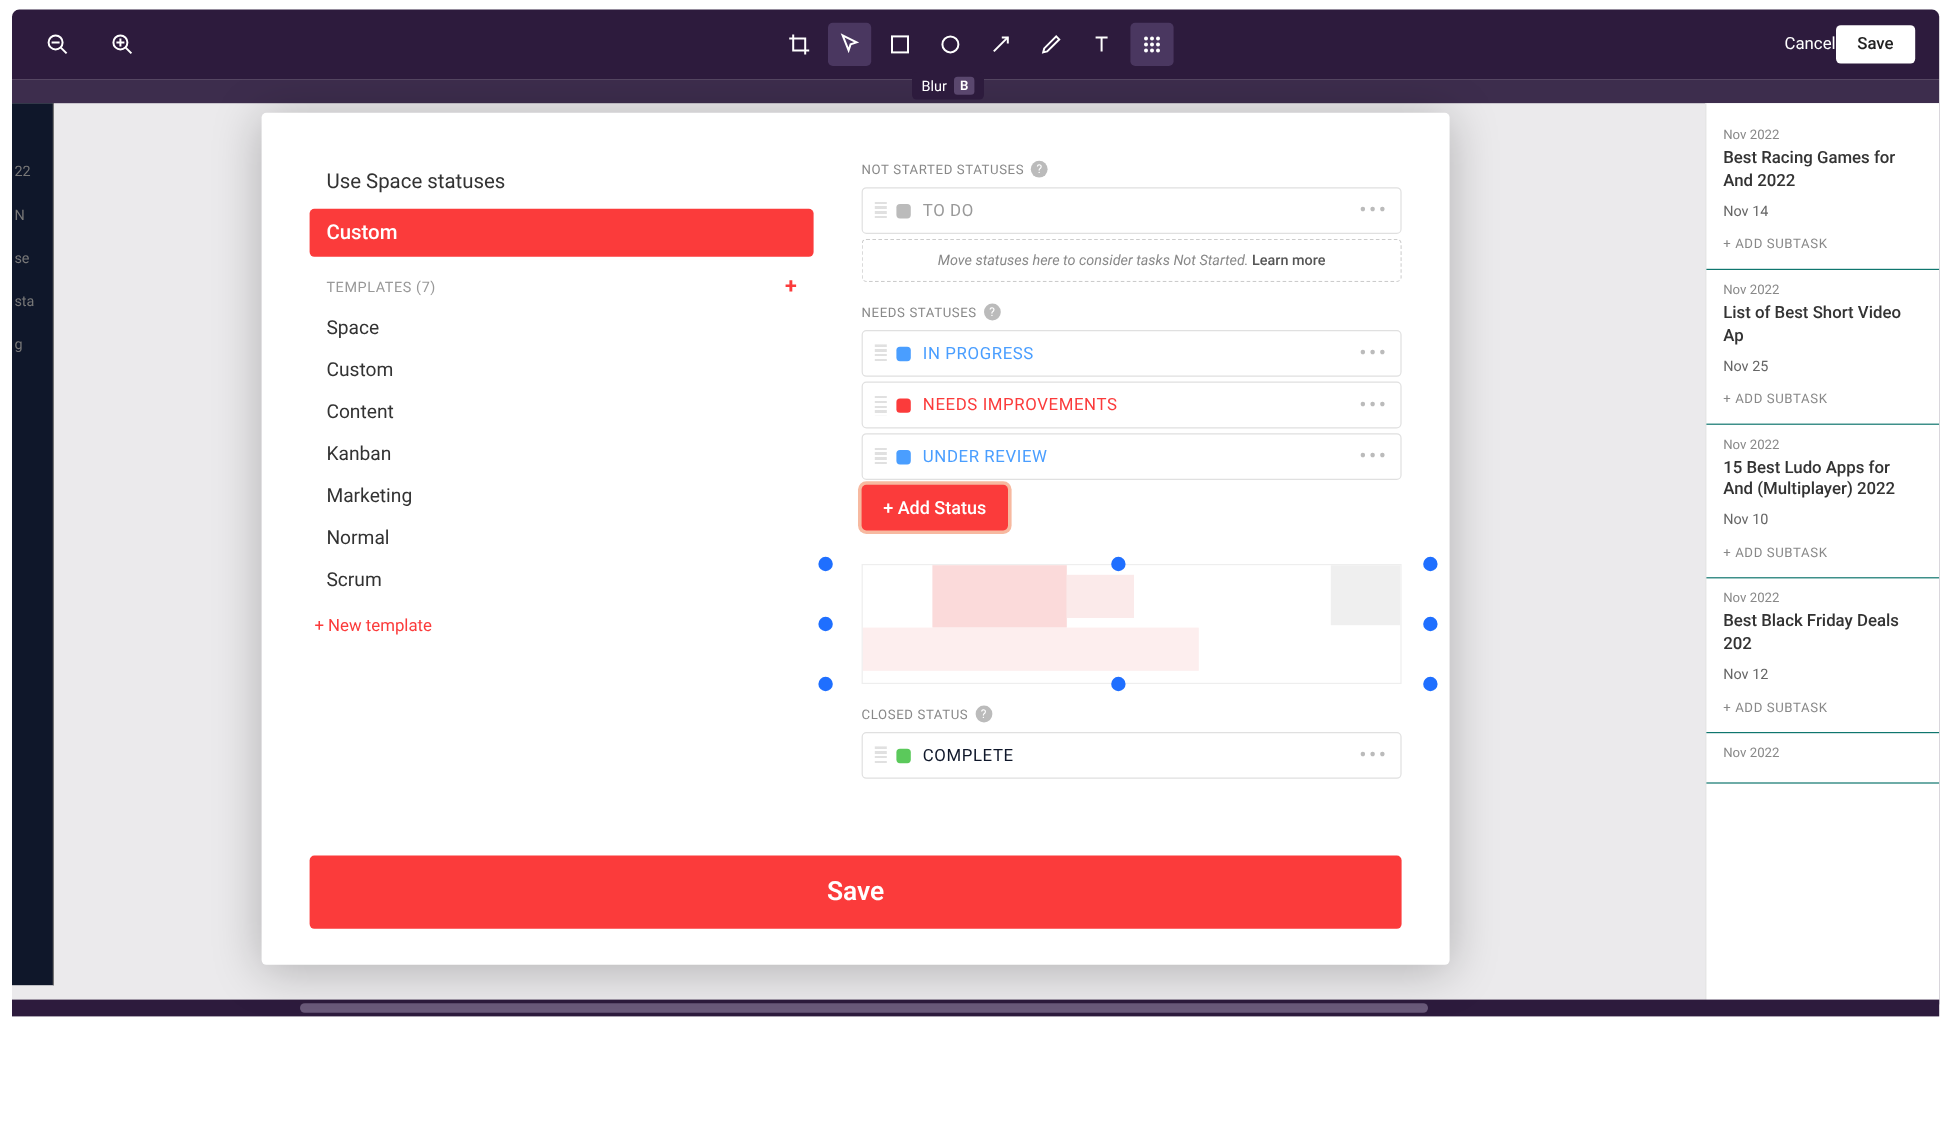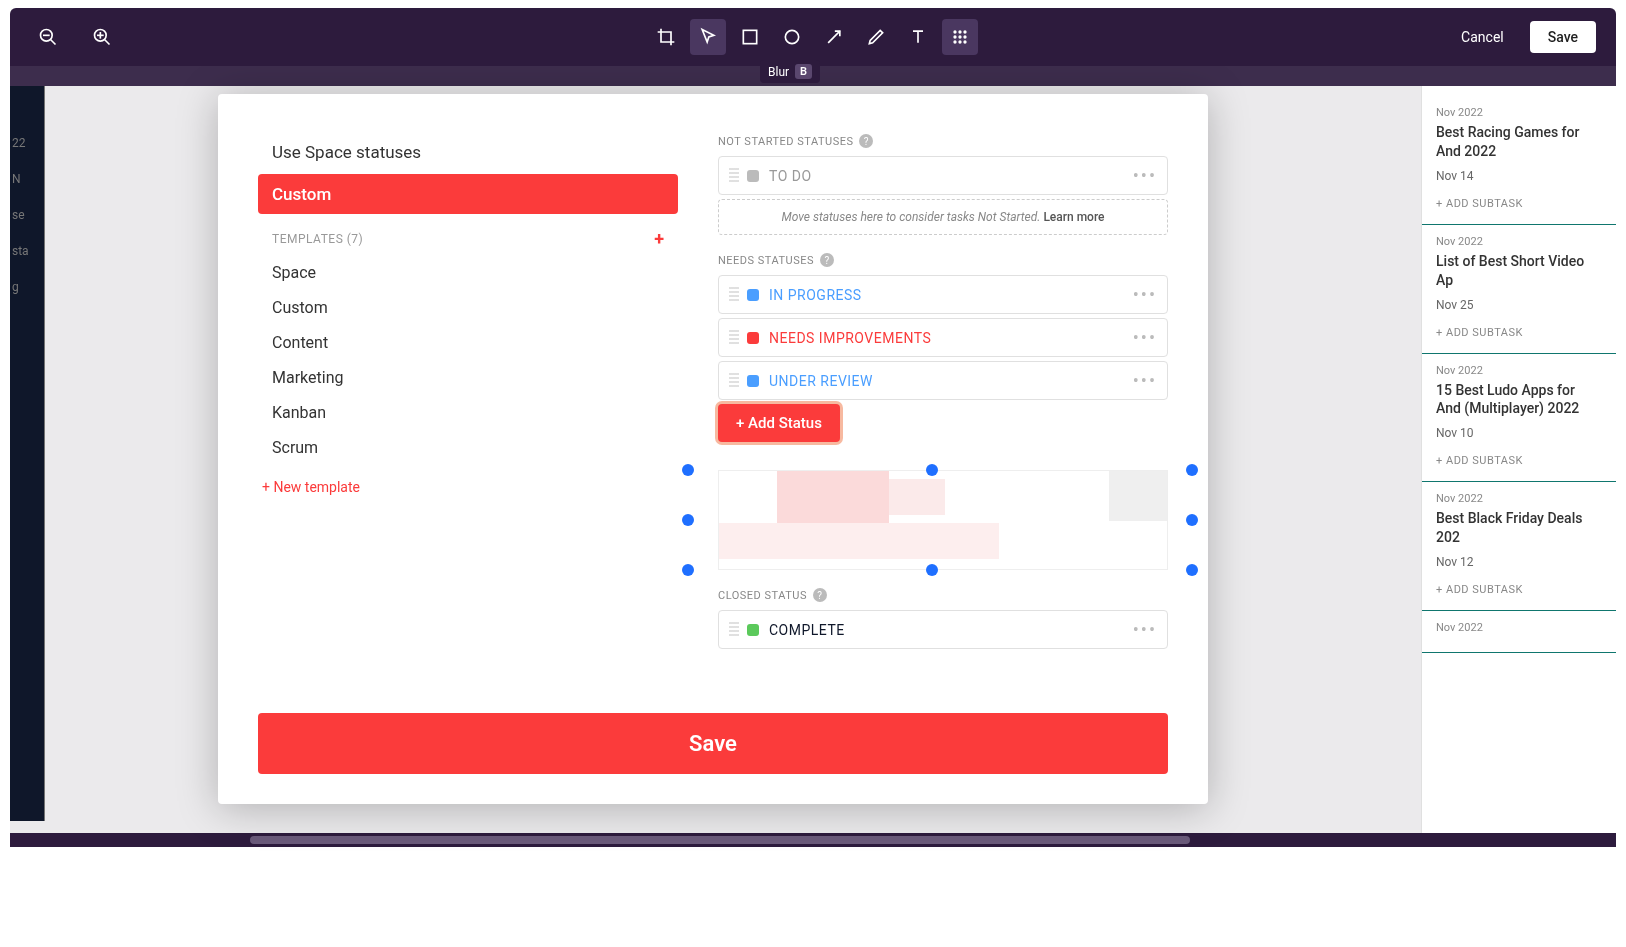--- a/index.html
+++ b/index.html
@@ -2,21 +2,21 @@
 <html><head>
 <meta charset="utf-8">
 <style>
 * { margin:0; padding:0; box-sizing:border-box; font-family:-apple-system,BlinkMacSystemFont,"Segoe UI",Roboto,sans-serif; }
 html,body { width:1626px; height:947px; overflow:hidden; background:#fff; }
 
 
 .editor-bar { position:absolute; left:10px; top:8px; right:10px; height:58px; background:#2d1b3d; border-radius:6px 6px 0 0; display:flex; align-items:center; padding:0 20px; z-index:50; }
 .editor-bar .zoom-group { display:flex; gap:18px; }
 .editor-bar .tool-group { position:absolute; left:50%; transform:translateX(-50%); display:flex; gap:6px; align-items:center; }
-.editor-bar .right-group { margin-left:auto; display:flex; gap:26px; align-items:center; }
+.editor-bar .right-group { margin-left:auto; display:flex; gap:0; align-items:center; }
 .tool-btn { width:36px; height:36px; display:flex; align-items:center; justify-content:center; border-radius:4px; cursor:pointer; color:#fff; }
 .tool-btn.active { background:#4a3760; }
 .tool-btn svg { width:20px; height:20px; stroke:#fff; fill:none; stroke-width:2; }
 .cancel-link { color:#fff; font-size:14px; cursor:pointer; }
 .save-top { background:#fff; color:#222; padding:8px 18px; border-radius:4px; font-size:14px; font-weight:500; cursor:pointer; border:none; }
 .tooltip-blur { position:absolute; left:760px; top:60px; background:#2d1b3d; color:#fff; font-size:12px; padding:4px 8px; border-radius:4px; display:flex; gap:6px; align-items:center; z-index:51; }
 .tooltip-blur .kbd { background:#5a476e; border-radius:3px; padding:1px 5px; font-size:11px; font-weight:600; }
 
 
 .bg-layer { position:absolute; left:10px; top:66px; right:10px; bottom:110px; background:#3d2d4d; overflow:hidden; }
@@ -202,22 +202,23 @@
     <div class="left-col">
       <div class="use-space">Use Space statuses</div>
       <div class="custom-sel">Custom</div>
       <div class="tpl-header">
         <span class="lbl">TEMPLATES (7)</span>
         <span class="plus">+</span>
       </div>
       <div class="tpl-item">Space</div>
       <div class="tpl-item">Custom</div>
       <div class="tpl-item">Content</div>
+      <div class="tpl-item">Kanban</div>
       <div class="tpl-item">Marketing</div>
-      <div class="tpl-item">Kanban</div>
+      <div class="tpl-item">Normal</div>
       <div class="tpl-item">Scrum</div>
       <div class="new-tpl">+ New template</div>
     </div>
 
     <div class="right-col">
       <div class="sect-label">
         <span>NOT STARTED STATUSES</span>
         <span class="help-ic">?</span>
       </div>
       <div class="status-row">

